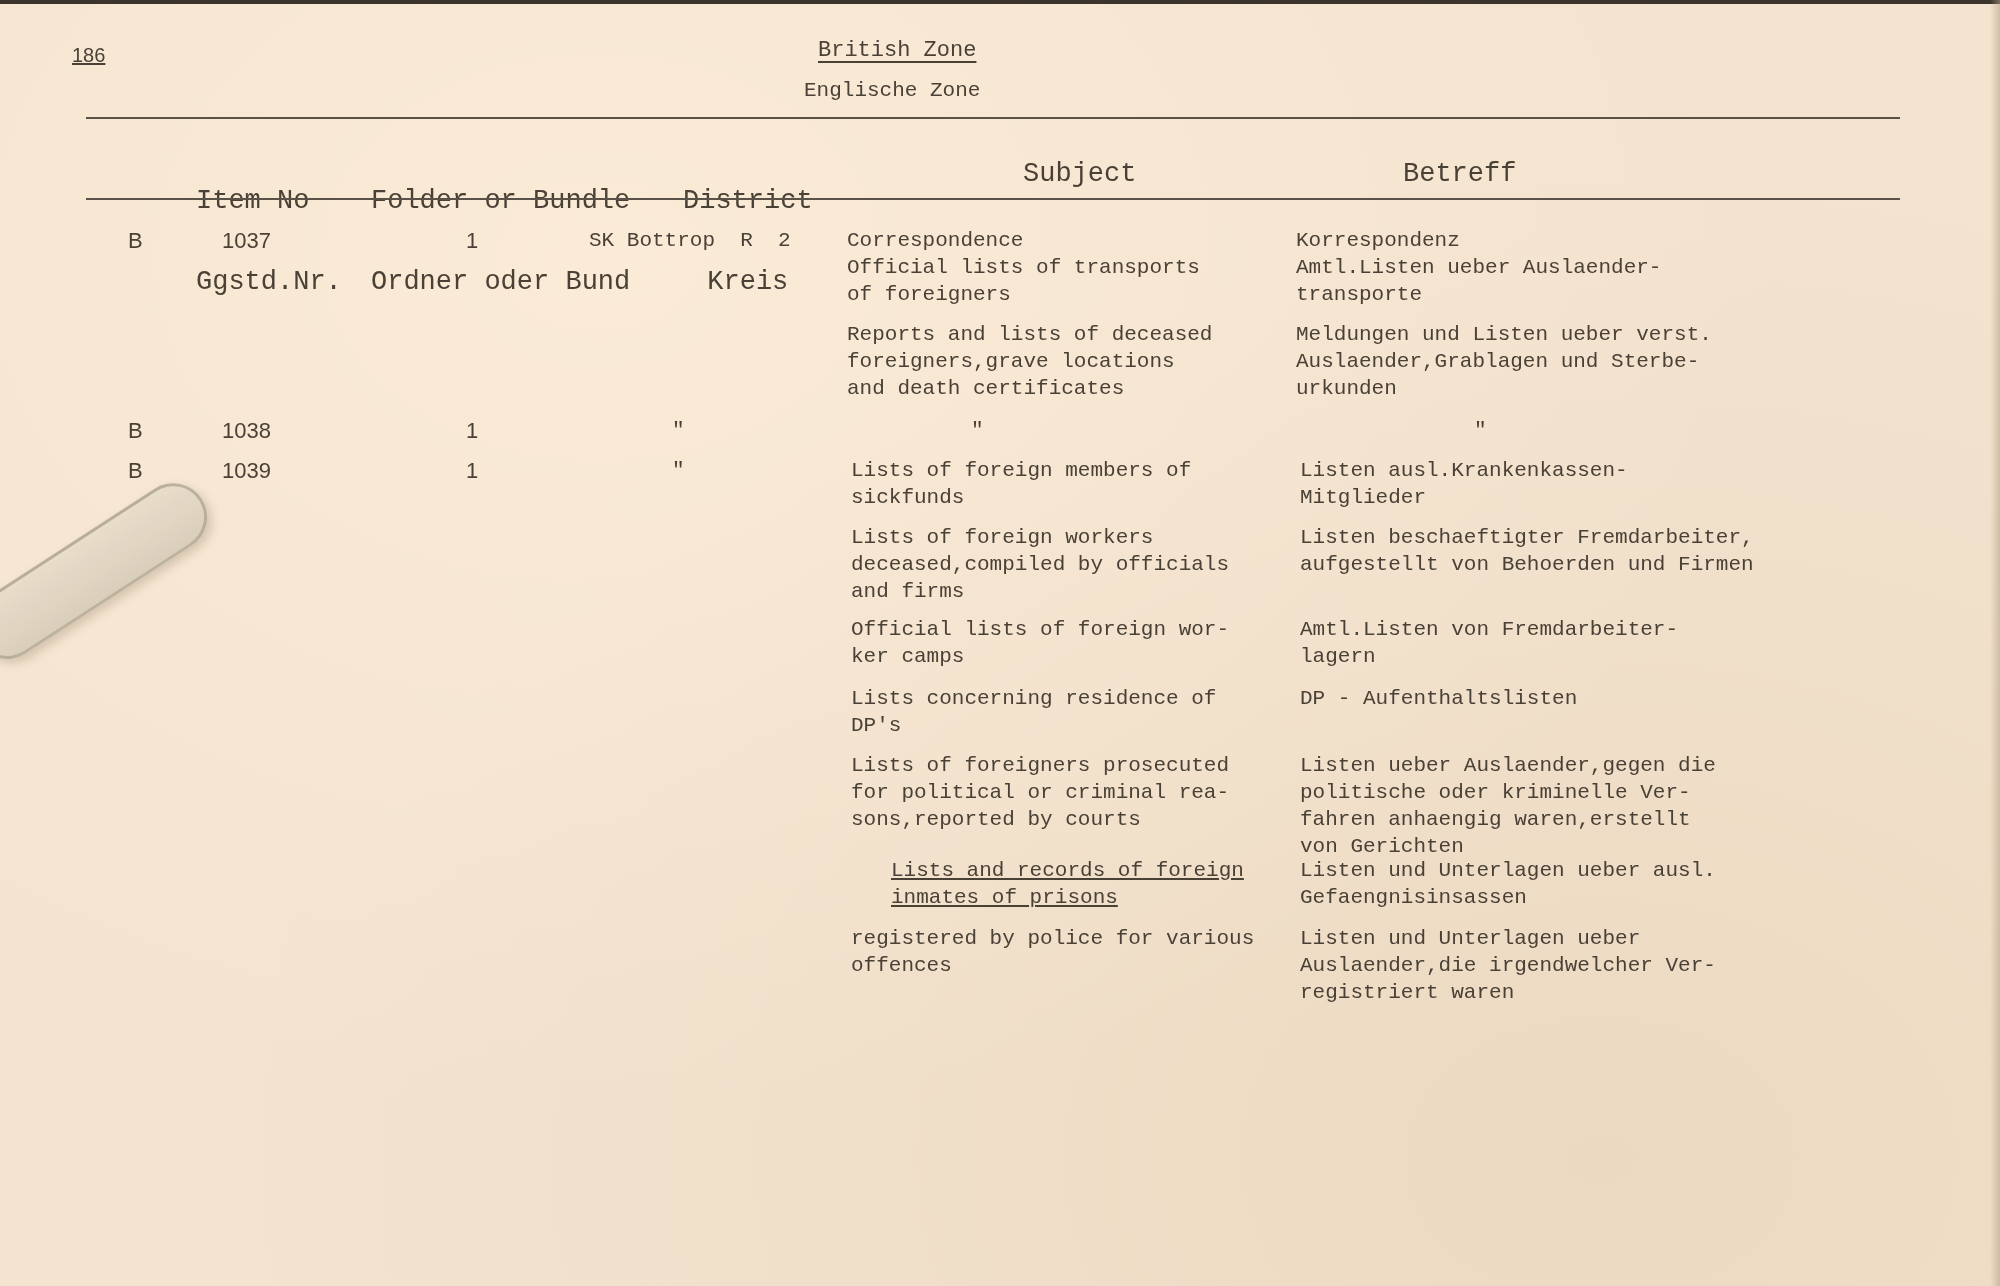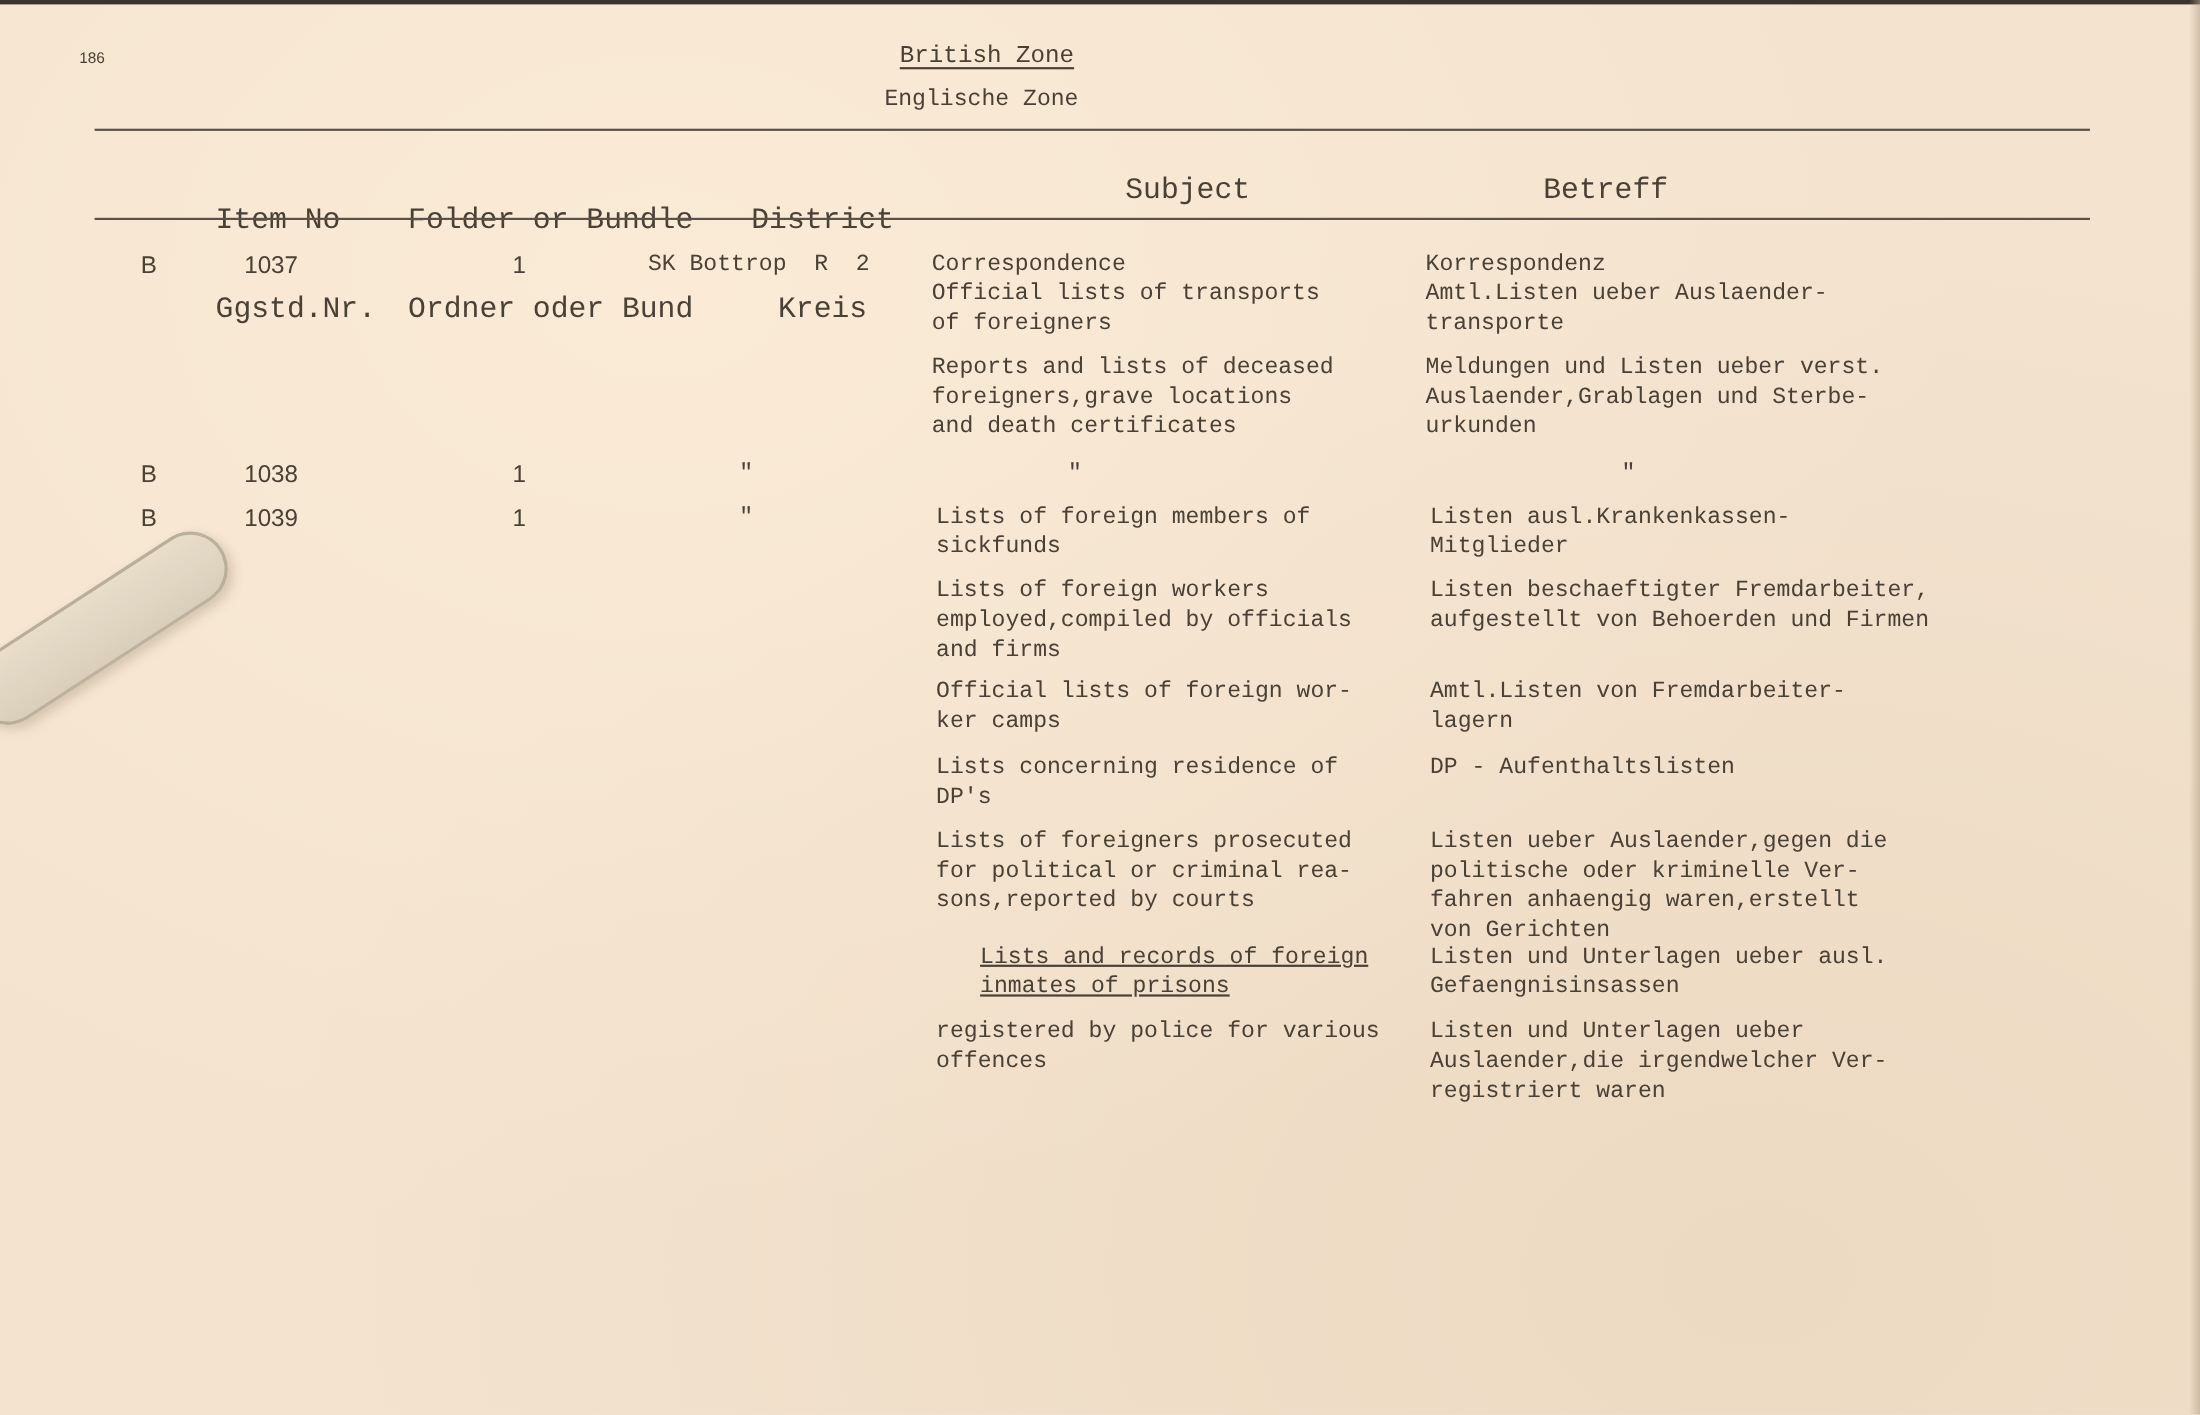--- a/index.html
+++ b/index.html
@@ -9,21 +9,21 @@
     background-image:
       radial-gradient(ellipse at 30% 20%, rgba(255,240,220,0.6), rgba(0,0,0,0) 60%),
       radial-gradient(ellipse at 80% 90%, rgba(225,200,170,0.35), rgba(0,0,0,0) 60%);
     font-family: "Liberation Mono", "DejaVu Sans Mono", monospace;
     color: #4a4136;
   }
   .top-edge { position: absolute; left: 0; top: 0; width: 2000px; height: 4px; background: #3a342c; }
   .right-edge { position: absolute; right: 0; top: 0; width: 10px; height: 1286px;
     background: linear-gradient(to right, rgba(0,0,0,0), rgba(180,160,135,0.55)); }
   .abs { position: absolute; white-space: pre; }
-  .page-number { left: 72px; top: 44px; font-size: 14px; font-family: "Liberation Sans Narrow", "Liberation Sans", sans-serif; }
+  .page-number { left: 72px; top: 44px; font-size: 20px; font-family: "Liberation Sans Narrow", "Liberation Sans", sans-serif; text-decoration: underline; }
   .title { left: 818px; top: 38px; font-size: 22px; text-decoration: underline; text-underline-offset: 5px; }
   .subtitle { left: 804px; top: 79px; font-size: 21px; }
   .rule { position: absolute; left: 86px; width: 1814px; height: 2px; background: #5a5248; }
   .rule.r1 { top: 117px; }
   .rule.r2 { top: 198px; }
   .hdr { font-size: 27px; line-height: 27px; }
   .cell { font-size: 21px; line-height: 27px; }
   .narrow { font-family: "Liberation Sans", sans-serif; font-size: 22px; letter-spacing: 0; }
   .tweezers { position: absolute; left: -40px; top: 615px; width: 260px; height: 62px;
     transform: rotate(-33deg); transform-origin: 0 0;
@@ -75,21 +75,21 @@
     <div class="abs cell narrow" style="left: 466px; top: 417px;">1</div>
     <div class="abs cell " style="left: 672px; top: 417px;">"</div>
     <div class="abs cell" style="top: 417px; left: 971px;"><div>"</div></div>
     <div class="abs cell" style="top: 417px; left: 1474px;"><div>"</div></div>
     <div class="abs cell narrow" style="left: 128px; top: 457px;">B</div>
     <div class="abs cell narrow" style="left: 222px; top: 457px;">1039</div>
     <div class="abs cell narrow" style="left: 466px; top: 457px;">1</div>
     <div class="abs cell " style="left: 672px; top: 457px;">"</div>
     <div class="abs cell" style="top: 457px; left: 851px;"><div>Lists of foreign members of</div><div>sickfunds</div></div>
     <div class="abs cell" style="top: 457px; left: 1300px;"><div>Listen ausl.Krankenkassen-</div><div>Mitglieder</div></div>
-    <div class="abs cell" style="top: 524px; left: 851px;"><div>Lists of foreign workers</div><div>employed,compiled by officials</div><div>and firms</div></div>
+    <div class="abs cell" style="top: 524px; left: 851px;"><div>Lists of foreign workers</div><div>deceased,compiled by officials</div><div>and firms</div></div>
     <div class="abs cell" style="top: 524px; left: 1300px;"><div>Listen beschaeftigter Fremdarbeiter,</div><div>aufgestellt von Behoerden und Firmen</div></div>
     <div class="abs cell" style="top: 616px; left: 851px;"><div>Official lists of foreign wor-</div><div>ker camps</div></div>
     <div class="abs cell" style="top: 616px; left: 1300px;"><div>Amtl.Listen von Fremdarbeiter-</div><div>lagern</div></div>
     <div class="abs cell" style="top: 685px; left: 851px;"><div>Lists concerning residence of</div><div>DP's</div></div>
     <div class="abs cell" style="top: 685px; left: 1300px;"><div>DP - Aufenthaltslisten</div></div>
     <div class="abs cell" style="top: 752px; left: 851px;"><div>Lists of foreigners prosecuted</div><div>for political or criminal rea-</div><div>sons,reported by courts</div></div>
     <div class="abs cell" style="top: 752px; left: 1300px;"><div>Listen ueber Auslaender,gegen die</div><div>politische oder kriminelle Ver-</div><div>fahren anhaengig waren,erstellt</div><div>von Gerichten</div></div>
     <div class="abs cell" style="top: 857px; left: 891px; text-decoration: underline;"><div>Lists and records of foreign</div><div>inmates of prisons</div></div>
     <div class="abs cell" style="top: 857px; left: 1300px;"><div>Listen und Unterlagen ueber ausl.</div><div>Gefaengnisinsassen</div></div>
     <div class="abs cell" style="top: 925px; left: 851px;"><div>registered by police for various</div><div>offences</div></div>

